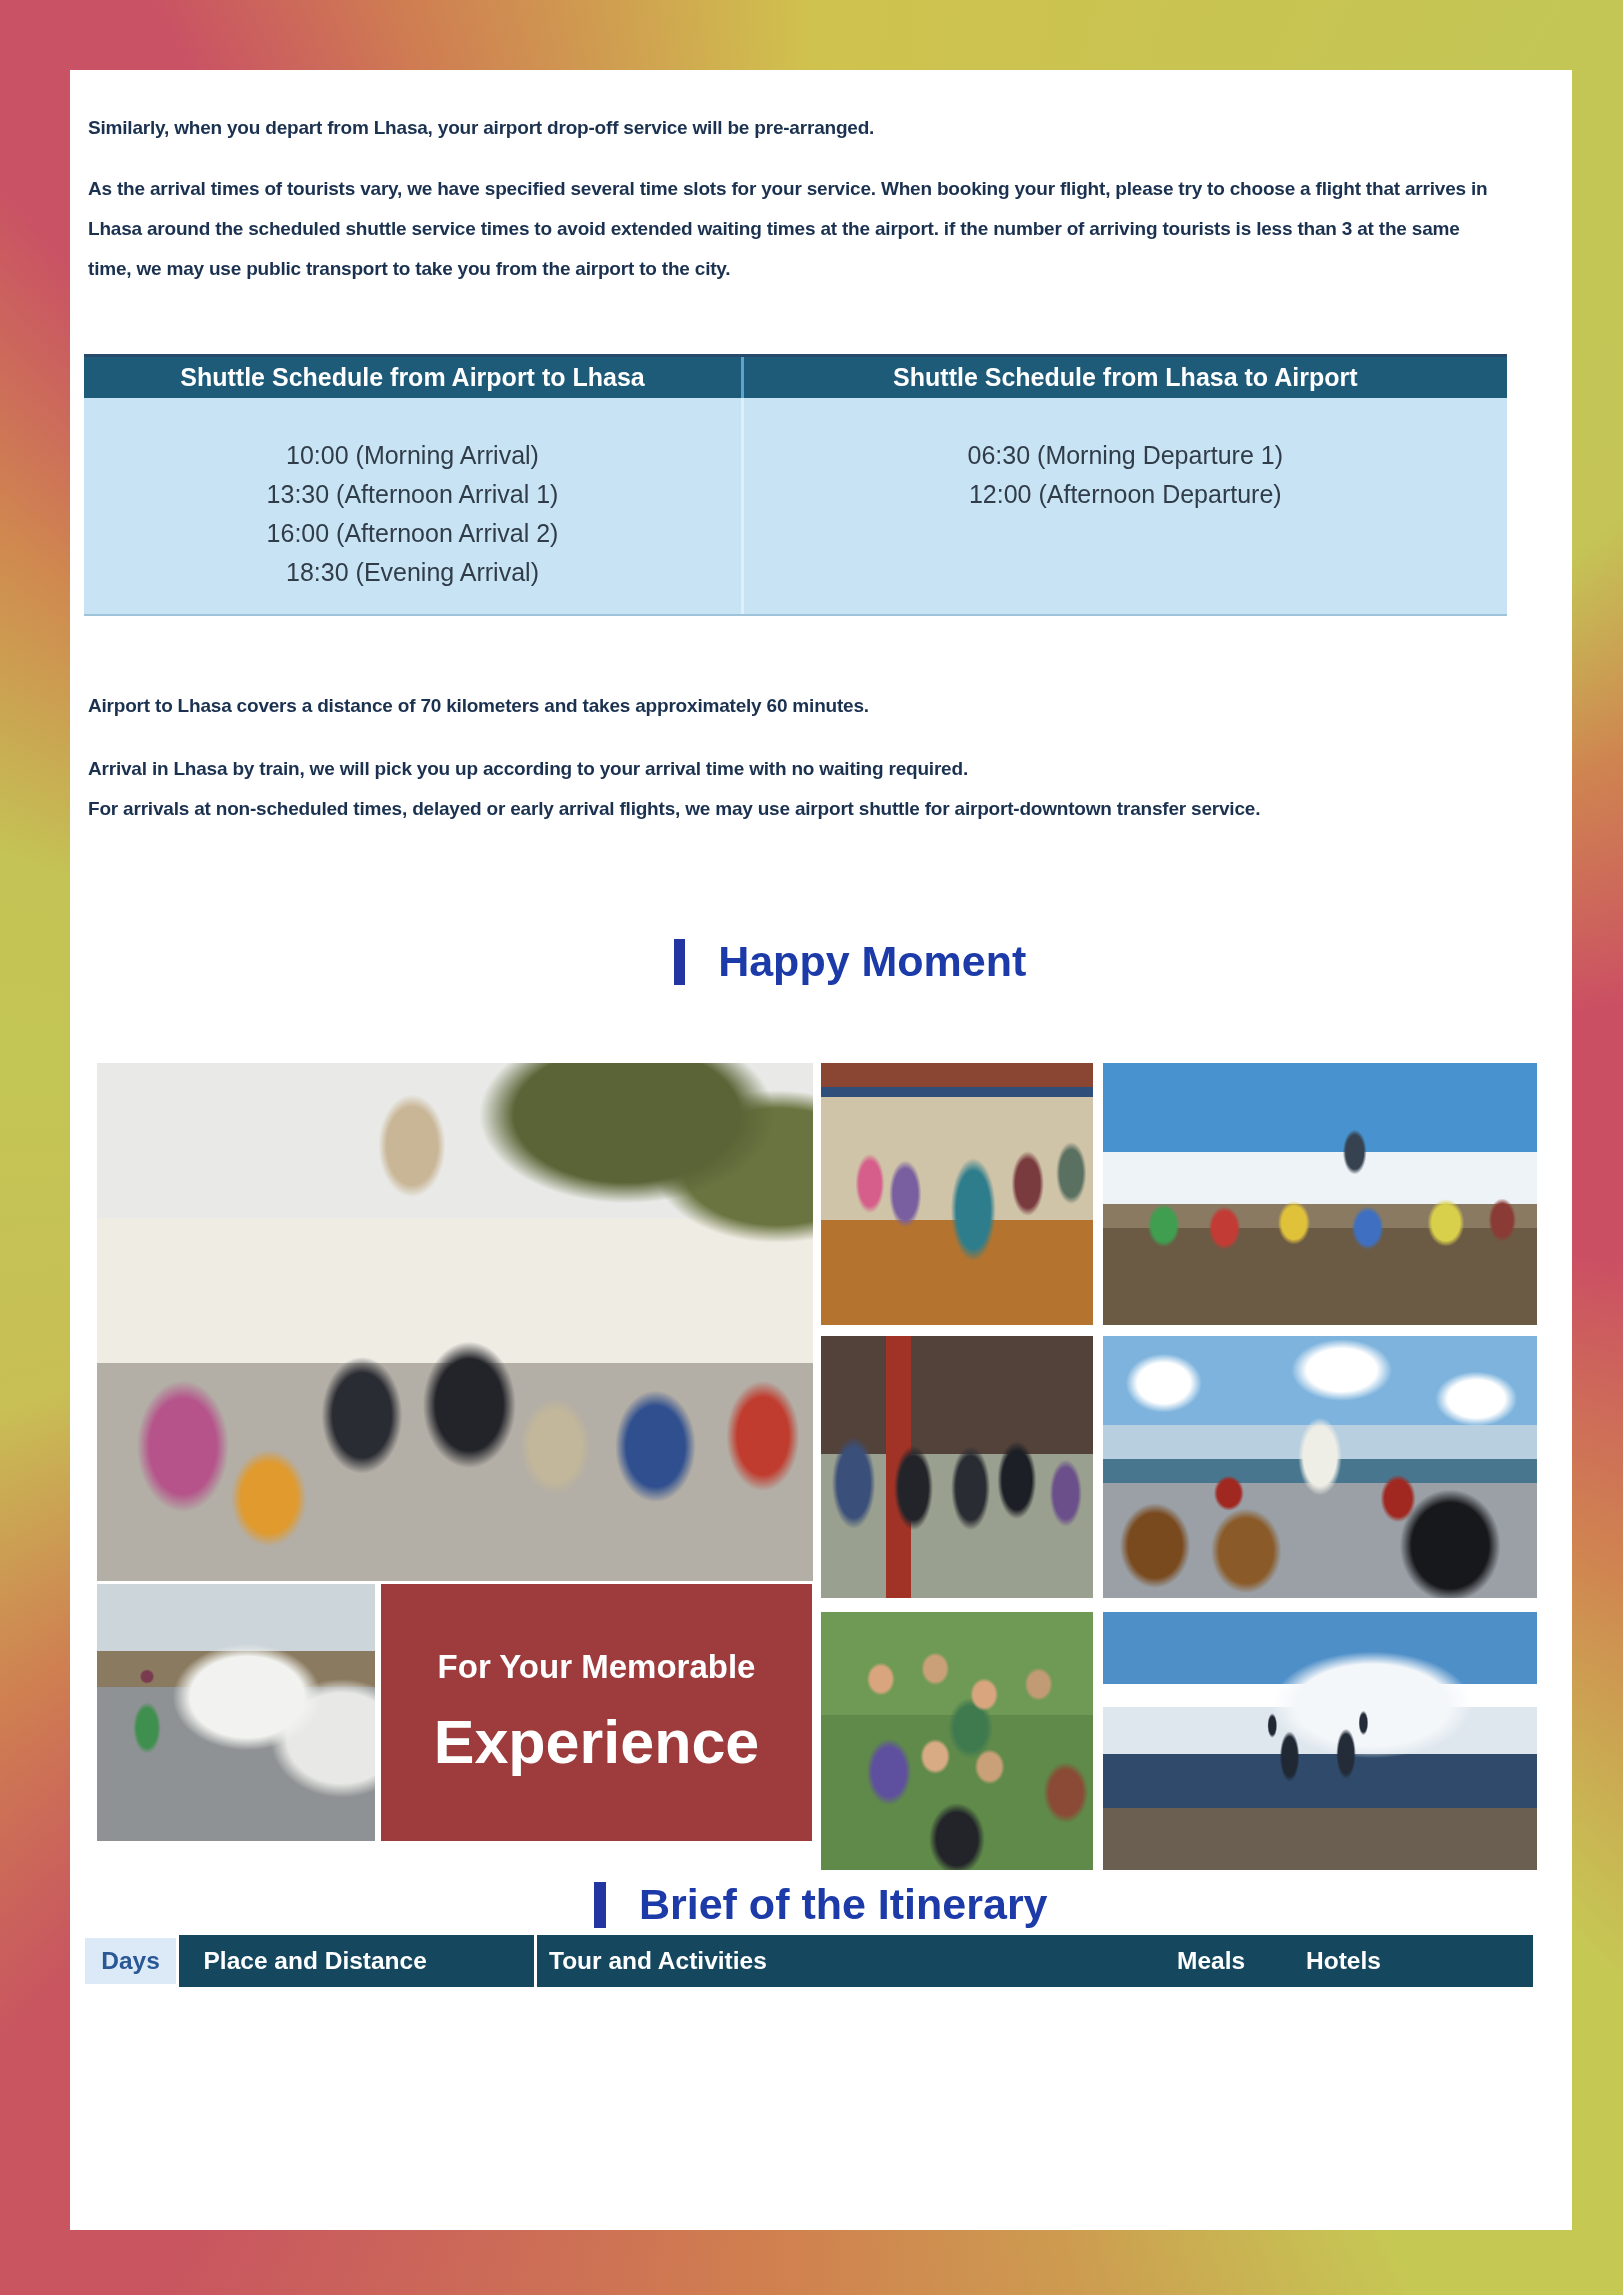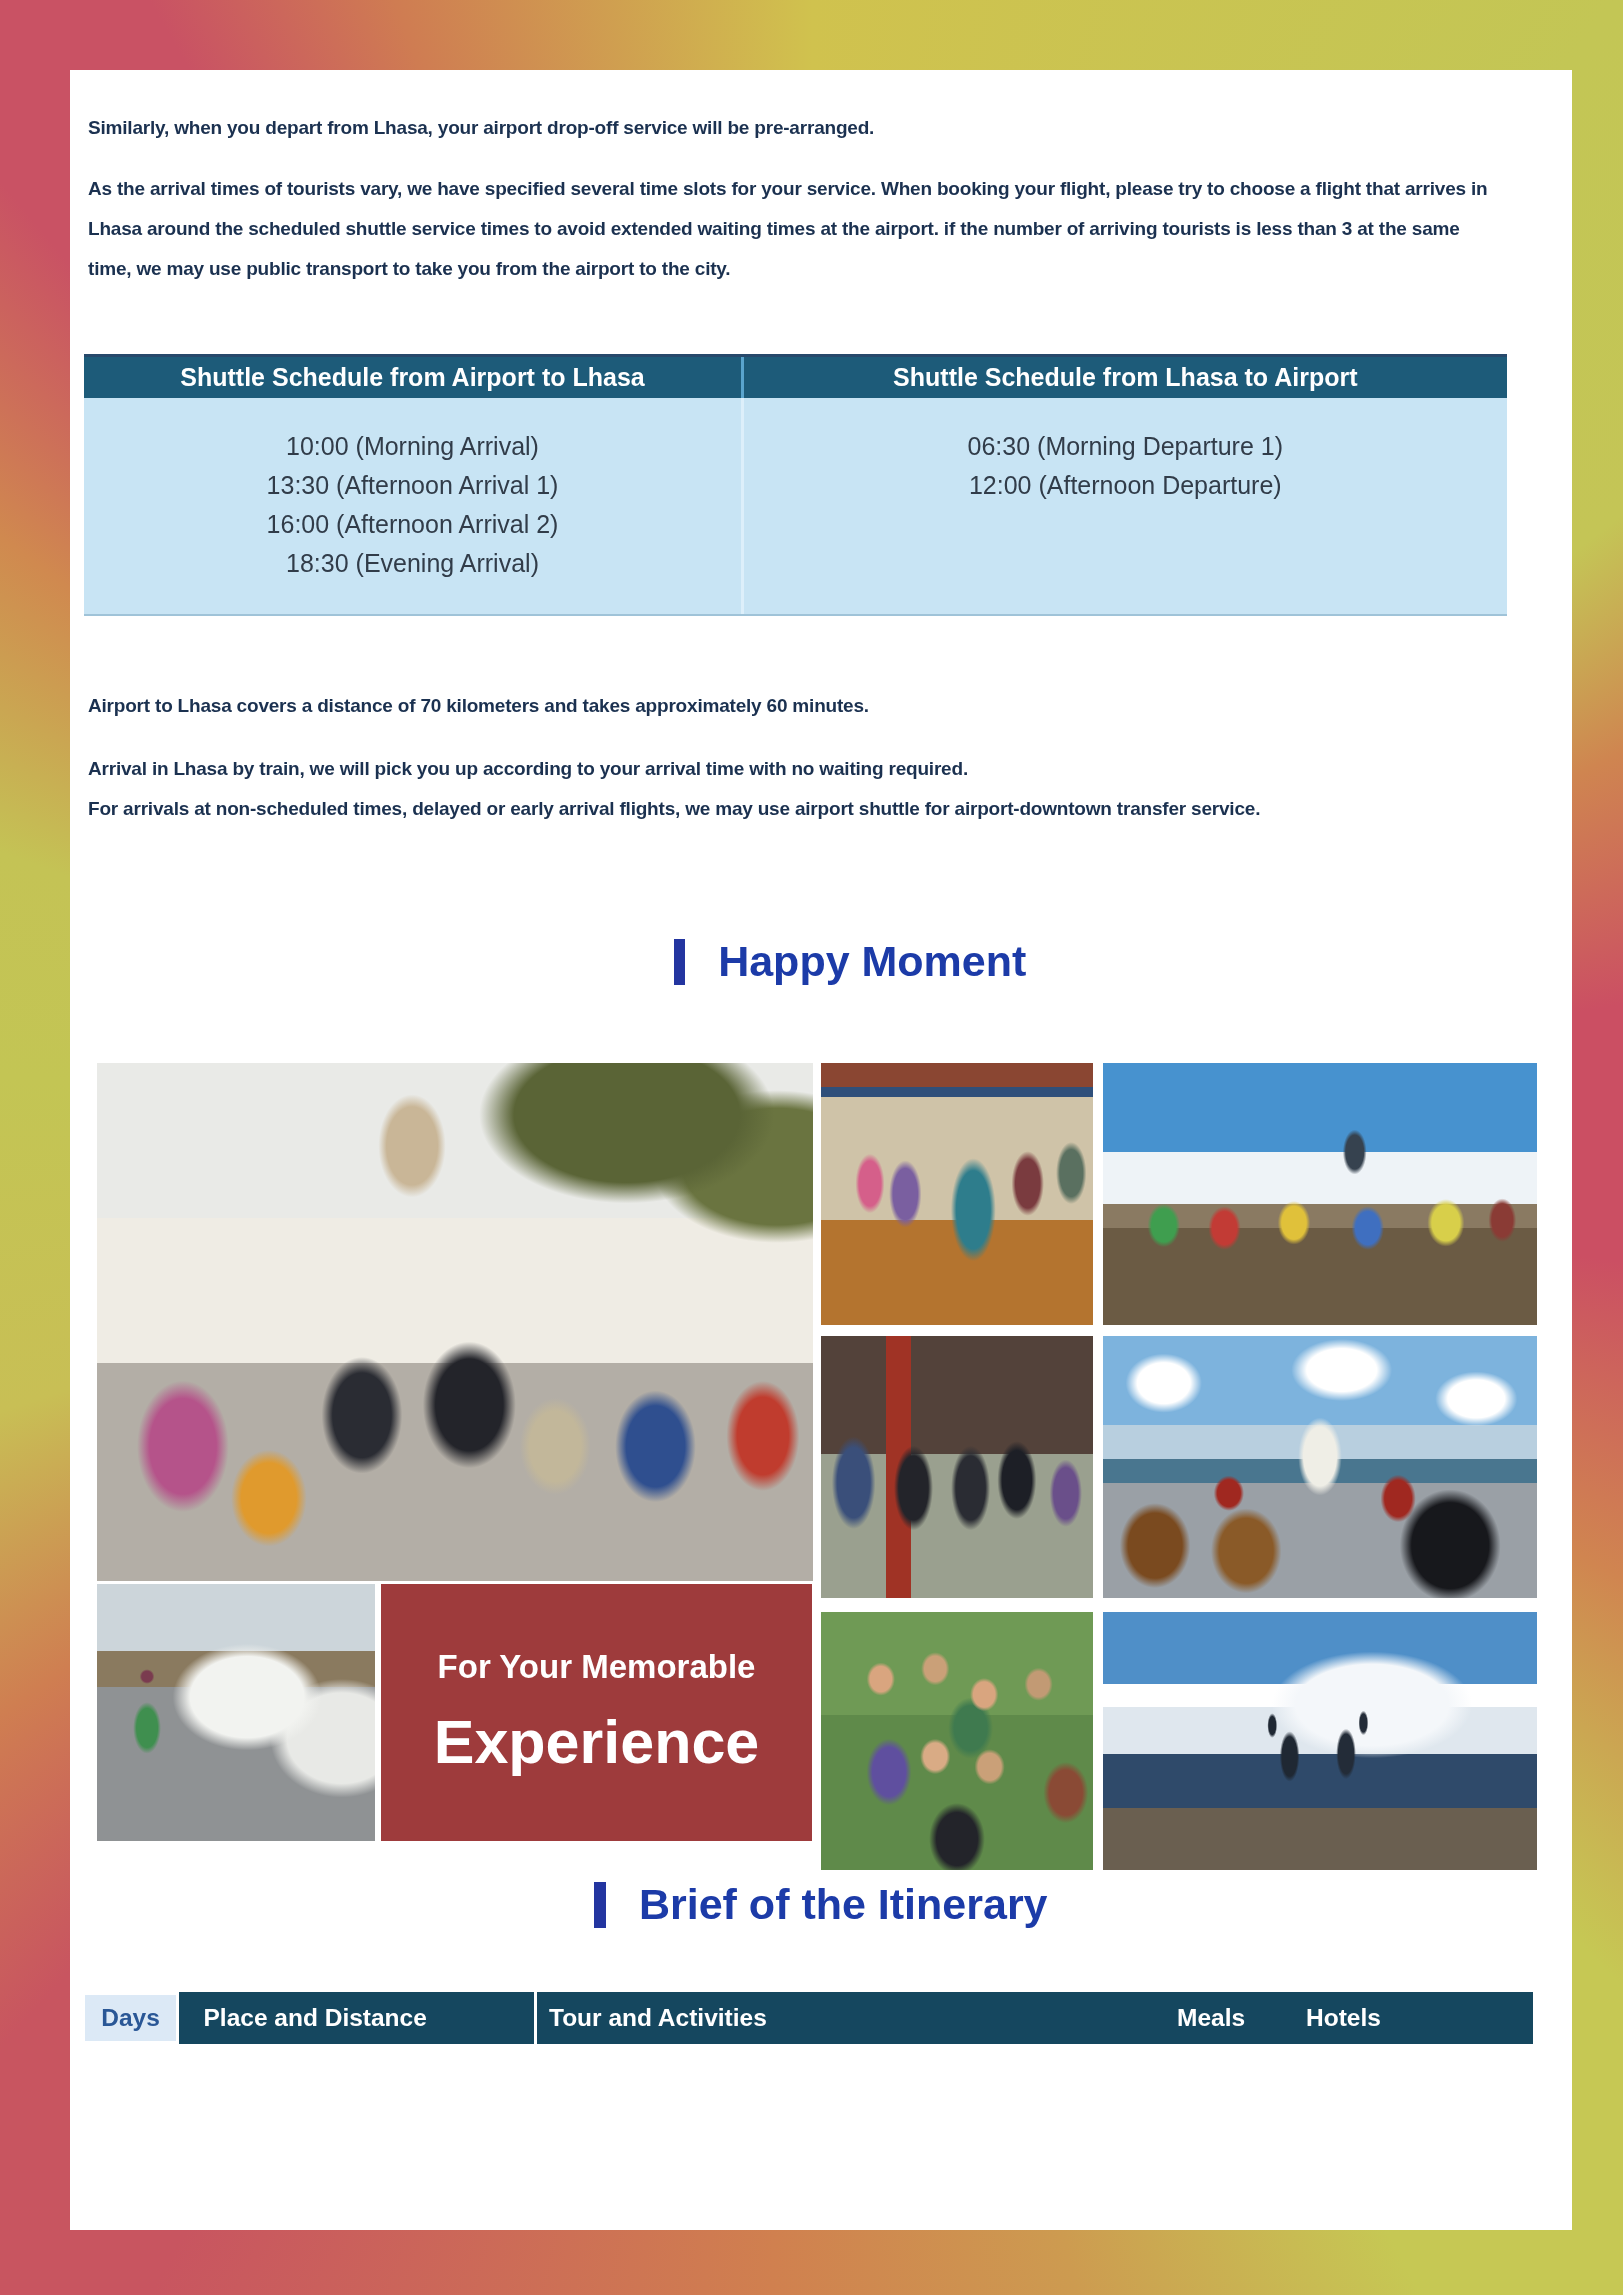--- a/index.html
+++ b/index.html
@@ -41,21 +41,21 @@
 
   
   .shuttle-table{position:absolute;left:84px;top:354px;width:1423px;}
   .sh-header{display:flex;height:44px;background:#1d5b79;border-top:3.3px solid #27496b;box-sizing:border-box;}
   .sh-header .cell{flex:0 0 auto;display:flex;align-items:center;justify-content:center;
     color:#ffffff;font-weight:bold;font-size:25px;}
   .sh-header .c1{width:657px;}
   .sh-header .c2{width:762px;}
   .sh-div-h{width:3.3px;background:#5aa4cd;}
   .sh-body{display:flex;background:#c8e4f4;border-bottom:2.5px solid #9fc3d8;box-sizing:border-box;height:218px;}
-  .sh-col{flex:0 0 auto;padding-top:29px;box-sizing:border-box;text-align:center;
+  .sh-col{flex:0 0 auto;padding-top:38px;box-sizing:border-box;text-align:center;
     font-size:25px;line-height:39px;color:#313c49;}
   .sh-col.c1{width:657px;}
   .sh-col.c2{width:762px;}
   .sh-div-b{width:3.3px;background:#ddeffa;}
 
   
   .heading{position:absolute;left:70px;width:1502px;display:flex;align-items:center;justify-content:center;gap:33px;height:65px;}
   .h1{top:929px;padding-left:29px;}
   .h2{top:1872px;}
   .hbar{width:11.5px;height:46px;background:#2335a0;}
@@ -142,21 +142,21 @@
   .p-hikers{left:1103px;top:1612px;width:434px;height:258px;
     background:
       radial-gradient(14px 36px at 43% 56%, #1f2833 0 55%, transparent 70%),
       radial-gradient(14px 36px at 56% 55%, #232c38 0 55%, transparent 70%),
       radial-gradient(6.5px 16.4px at 39% 44%, #1f2833 0 55%, transparent 75%),
       radial-gradient(6.5px 16.4px at 60% 43%, #232c38 0 55%, transparent 75%),
       radial-gradient(139px 74px at 62% 36%, #f4f7fa 0 55%, transparent 72%),
       linear-gradient(#4f8fc8 0 28%, #ffffff 28% 37%, #dfe7ee 37% 55%, #2f4a6a 55% 76%, #6a5f50 76% 100%);}
 
   
-  .itin-header{position:absolute;left:82px;top:1992px;width:1451px;height:52px;display:flex;}
+  .itin-header{position:absolute;left:82px;top:1935px;width:1451px;height:52px;display:flex;}
   .days-cell{width:97px;box-sizing:border-box;border:3.3px solid #ffffff;background:#dce9f6;
     display:flex;align-items:center;justify-content:center;color:#2a5796;font-weight:bold;font-size:24.5px;}
   .itin-teal{position:relative;flex:1;background:#15475f;}
   .itin-teal .lbl{position:absolute;top:50%;transform:translateY(-50%);color:#ffffff;font-weight:bold;font-size:24.5px;white-space:nowrap;}
   .lbl-place{left:24.5px;}
   .itin-div{position:absolute;left:355px;top:0;bottom:0;width:3.3px;background:#ffffff;}
   .lbl-tour{left:370px;}
   .lbl-meals{left:998px;}
   .lbl-hotels{left:1127px;}
 </style>

